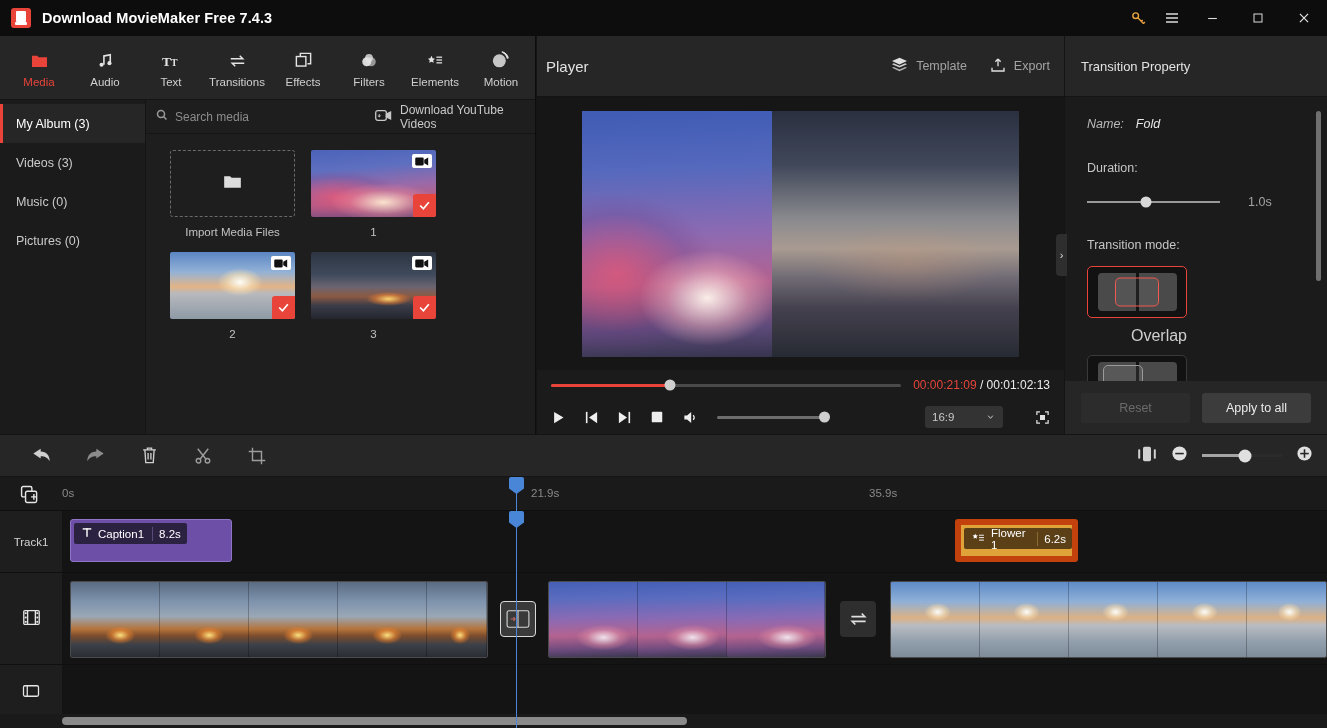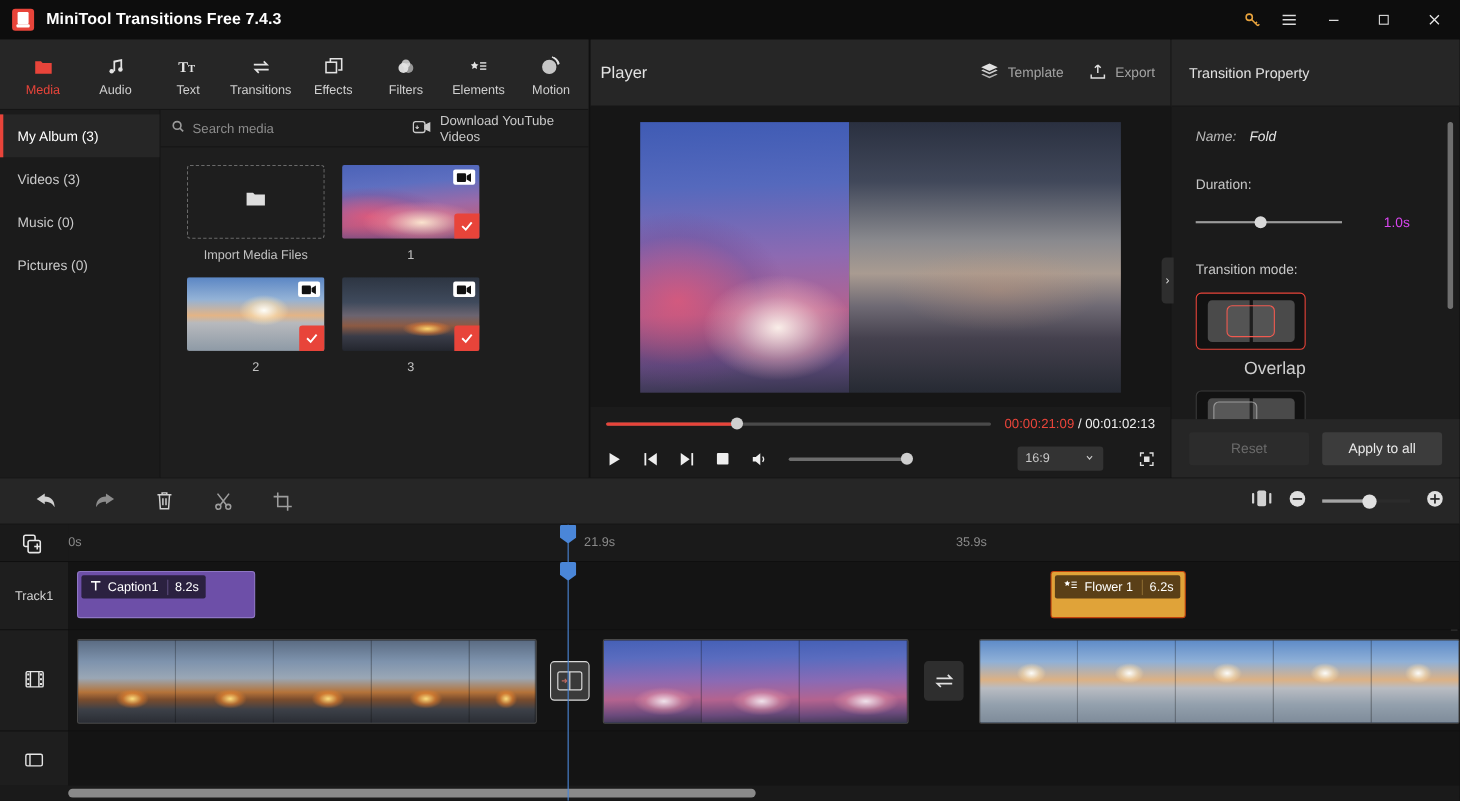--- a/index.html
+++ b/index.html
@@ -180,21 +180,21 @@
   .prop-body { position: relative; height: 337px; padding: 20px 18px 0 22px; overflow: hidden; }
   .prop-row { font-size: 12.5px; color: #cdcdcd; font-style: italic; }
   .prop-name { display: flex; gap: 12px; }
   .prop-name .k { color: #b9b9b9; }
   .prop-name .v { color: #e6e6e6; }
   .dur-label { margin-top: 30px; color: #c6c6c6; font-size: 12.5px; }
   .dur-row { display: flex; align-items: center; margin-top: 20px; gap: 14px; }
   .dur-track { position: relative; width: 133px; height: 2px; background: #9a9a9a; cursor: pointer; }
   .dur-knob { position: absolute; left: 44%; top: 50%; transform: translate(-50%,-50%);
               width: 11px; height: 11px; border-radius: 50%; background: #d8d8d8; }
-  .dur-val { font-size: 12.5px; color: #d946ef; margin-left: 24px; }
+  .dur-val { font-size: 12.5px; color: #a3a3a3; margin-left: 14px; }
   .mode-label { margin-top: 29px; color: #c6c6c6; font-size: 12.5px; }
   .mode-card {
     margin-top: 14px; width: 100px; height: 52px; border-radius: 5px; background: #121212;
     display: flex; align-items: center; justify-content: center; gap: 3px; position: relative;
     border: 1px solid #3a3a3a; cursor: pointer;
   }
   .mode-card.sel { border-color: #e8443a; }
   .mode-card .pane { width: 38px; height: 38px; background: #4a4a4a; border-radius: 4px; }
   .mode-card .pane.l { border-top-right-radius: 0; border-bottom-right-radius: 0; }
   .mode-card .pane.r { border-top-left-radius: 0; border-bottom-left-radius: 0; }
@@ -267,21 +267,21 @@
     background: #6d4fa8; border: 1px solid #8e76c4; cursor: pointer;
   }
   .clip-badge {
     position: absolute; left: 3px; top: 3px; height: 21px; background: #2b2140;
     border-radius: 2px; display: flex; align-items: center; font-size: 11.5px; color: #fff;
   }
   .clip-badge .nm { padding: 0 8px; display: flex; align-items: center; gap: 6px; }
   .clip-badge .dur { padding: 0 6px; border-left: 1px solid #5a4a7a; height: 14px; display: flex; align-items: center; text-align: right; }
   .clip-elem {
     position: absolute; top: 8px; height: 43px; border-radius: 3px;
-    background: #e0a339; border: 1px solid #c2410c; cursor: pointer;
+    background: #e0a339; border: 6px solid #c2410c; cursor: pointer;
   }
   .clip-elem .clip-badge { background: #5a3f17; }
   .clip-elem .clip-badge .dur { border-left: 1px solid #8a6a30; }
 
   .vclip {
     position: absolute; top: 8px; height: 77px; border: 1px solid #4a4a4a; border-radius: 2px;
     overflow: hidden; display: flex; background: #222; cursor: pointer;
   }
   .vframe { height: 100%; flex: none; border-right: 1px solid rgba(0,0,0,.25); }
   .f-sunset { background:
@@ -318,21 +318,21 @@
     background: #777; border-radius: 4px;
   }
 </style>
 </head>
 <body>
 
 <div class="app">
 
   <div class="titlebar">
     <div class="app-logo"></div>
-    <div class="app-title">MiniTool Transitions Free 7.4.3</div>
+    <div class="app-title">Download MovieMaker Free 7.4.3</div>
     <div class="title-right">
       <div class="tb-btn">
         <svg width="17" height="17" viewBox="0 0 24 24" fill="none" stroke="#e8a33d" stroke-width="2">
           <circle cx="8" cy="8" r="4"></circle>
             <path d="M11 11l8 8M16 16l2-2M19 19l2-2"></path>
         </svg>
       </div>
       <div class="tb-btn">
         <svg width="16" height="16" viewBox="0 0 24 24" stroke="#dcdcdc" stroke-width="2">
           <path d="M3 6h18M3 12h18M3 18h18"></path>

